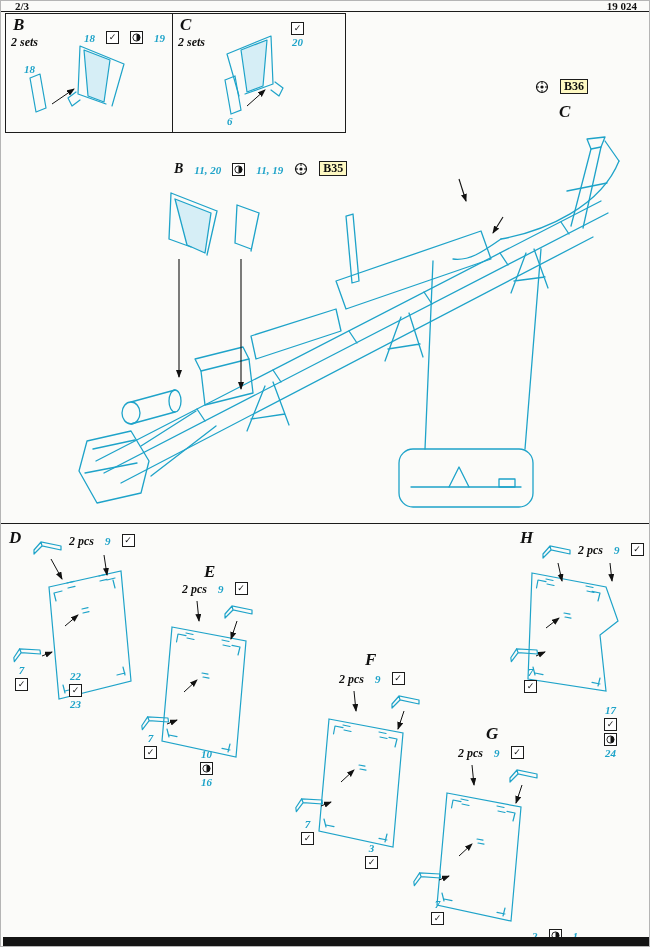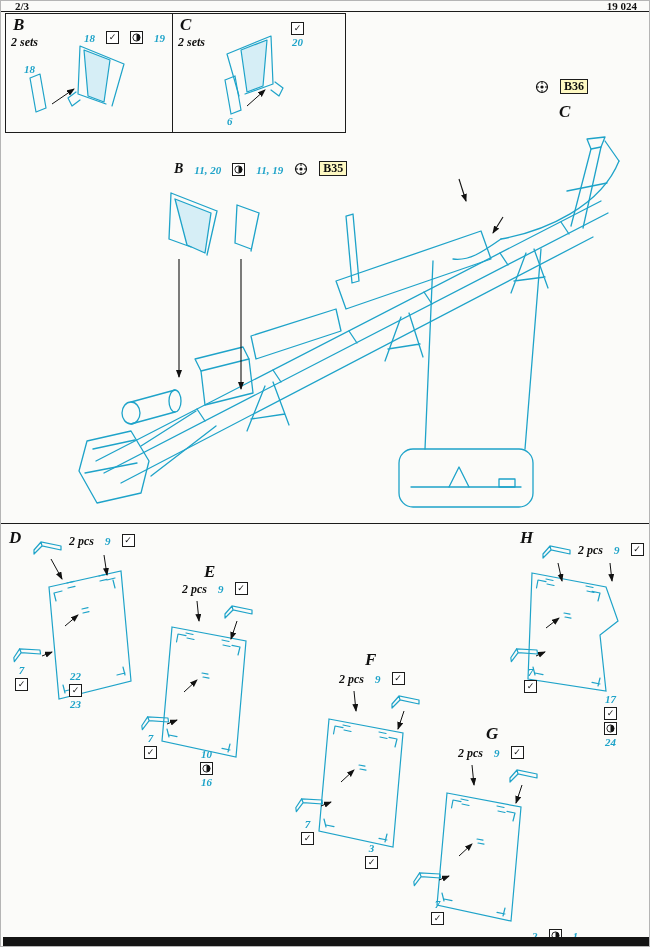--- a/index.html
+++ b/index.html
@@ -413,21 +413,21 @@
       <span class="iconbox">
           <span class="chk">✓</span>
         </span>
     </div>
     <div class="abs col" style="left:18px;top:138px">
       <span class="cy">7</span>
       <span class="iconbox">
           <span class="chk">✓</span>
         </span>
     </div>
-    <div class="abs col" style="left:98px;top:165px">
+    <div class="abs col" style="left:98px;top:176px">
       <span class="cy">17</span>
       <span class="iconbox">
           <span class="chk">✓</span>
         </span>
       <span class="iconbox">
         <svg width="9" height="9" viewBox="0 0 10 10">
             <circle cx="5" cy="5" r="4" fill="none" stroke="#111"></circle>
             <path d="M5,1 A4,4 0 0 1 5,9 Z" fill="#111"></path>
           </svg>
       </span>

